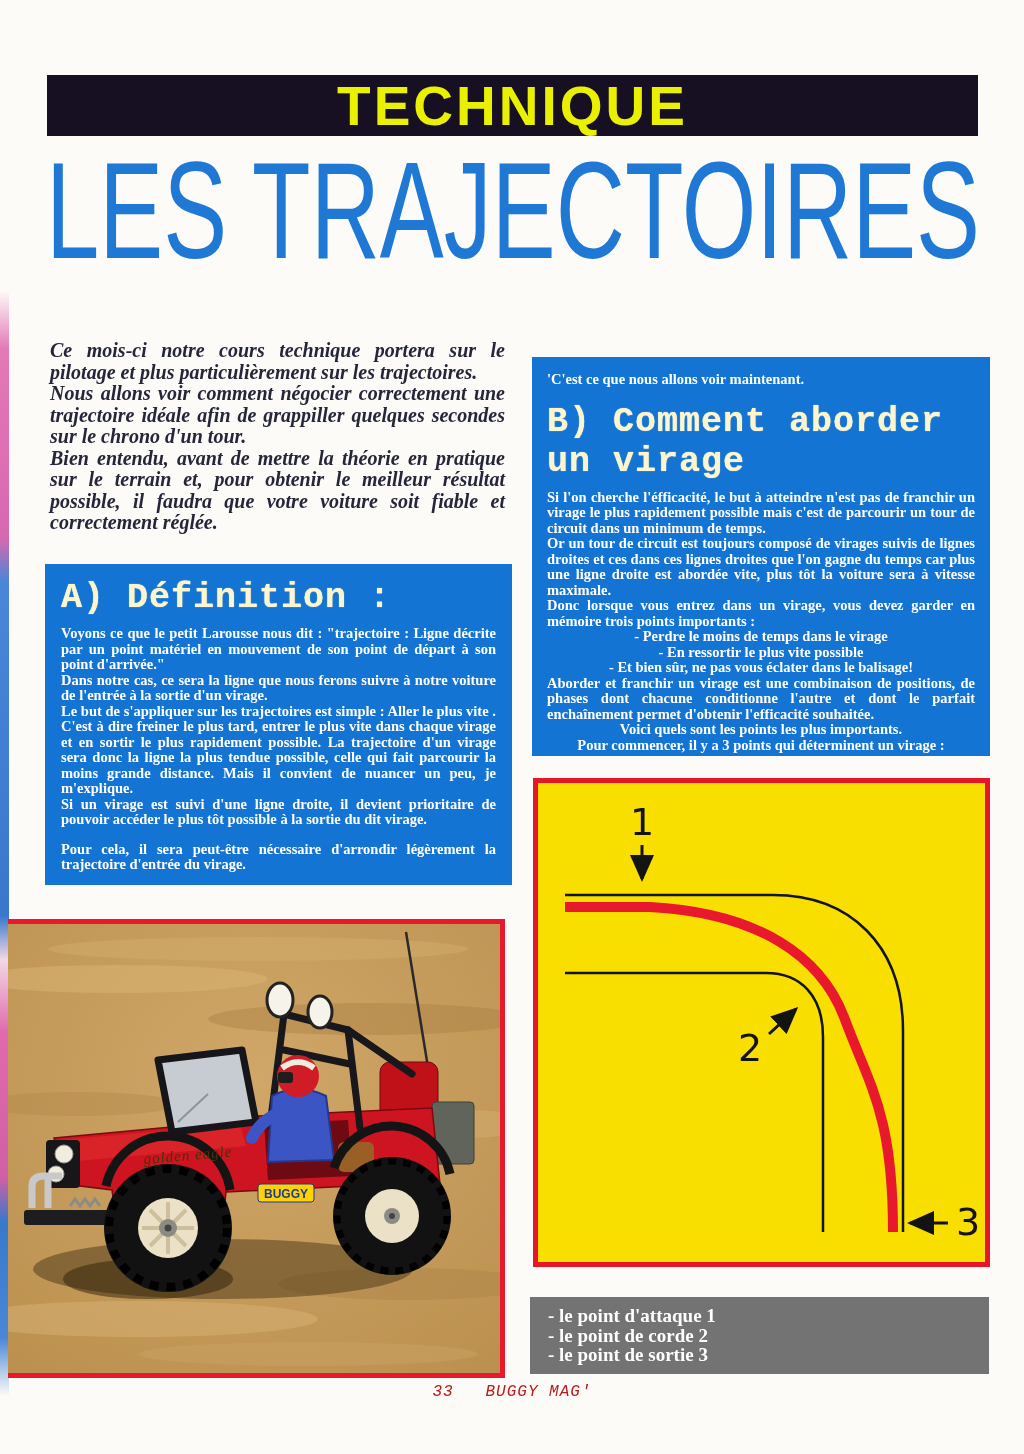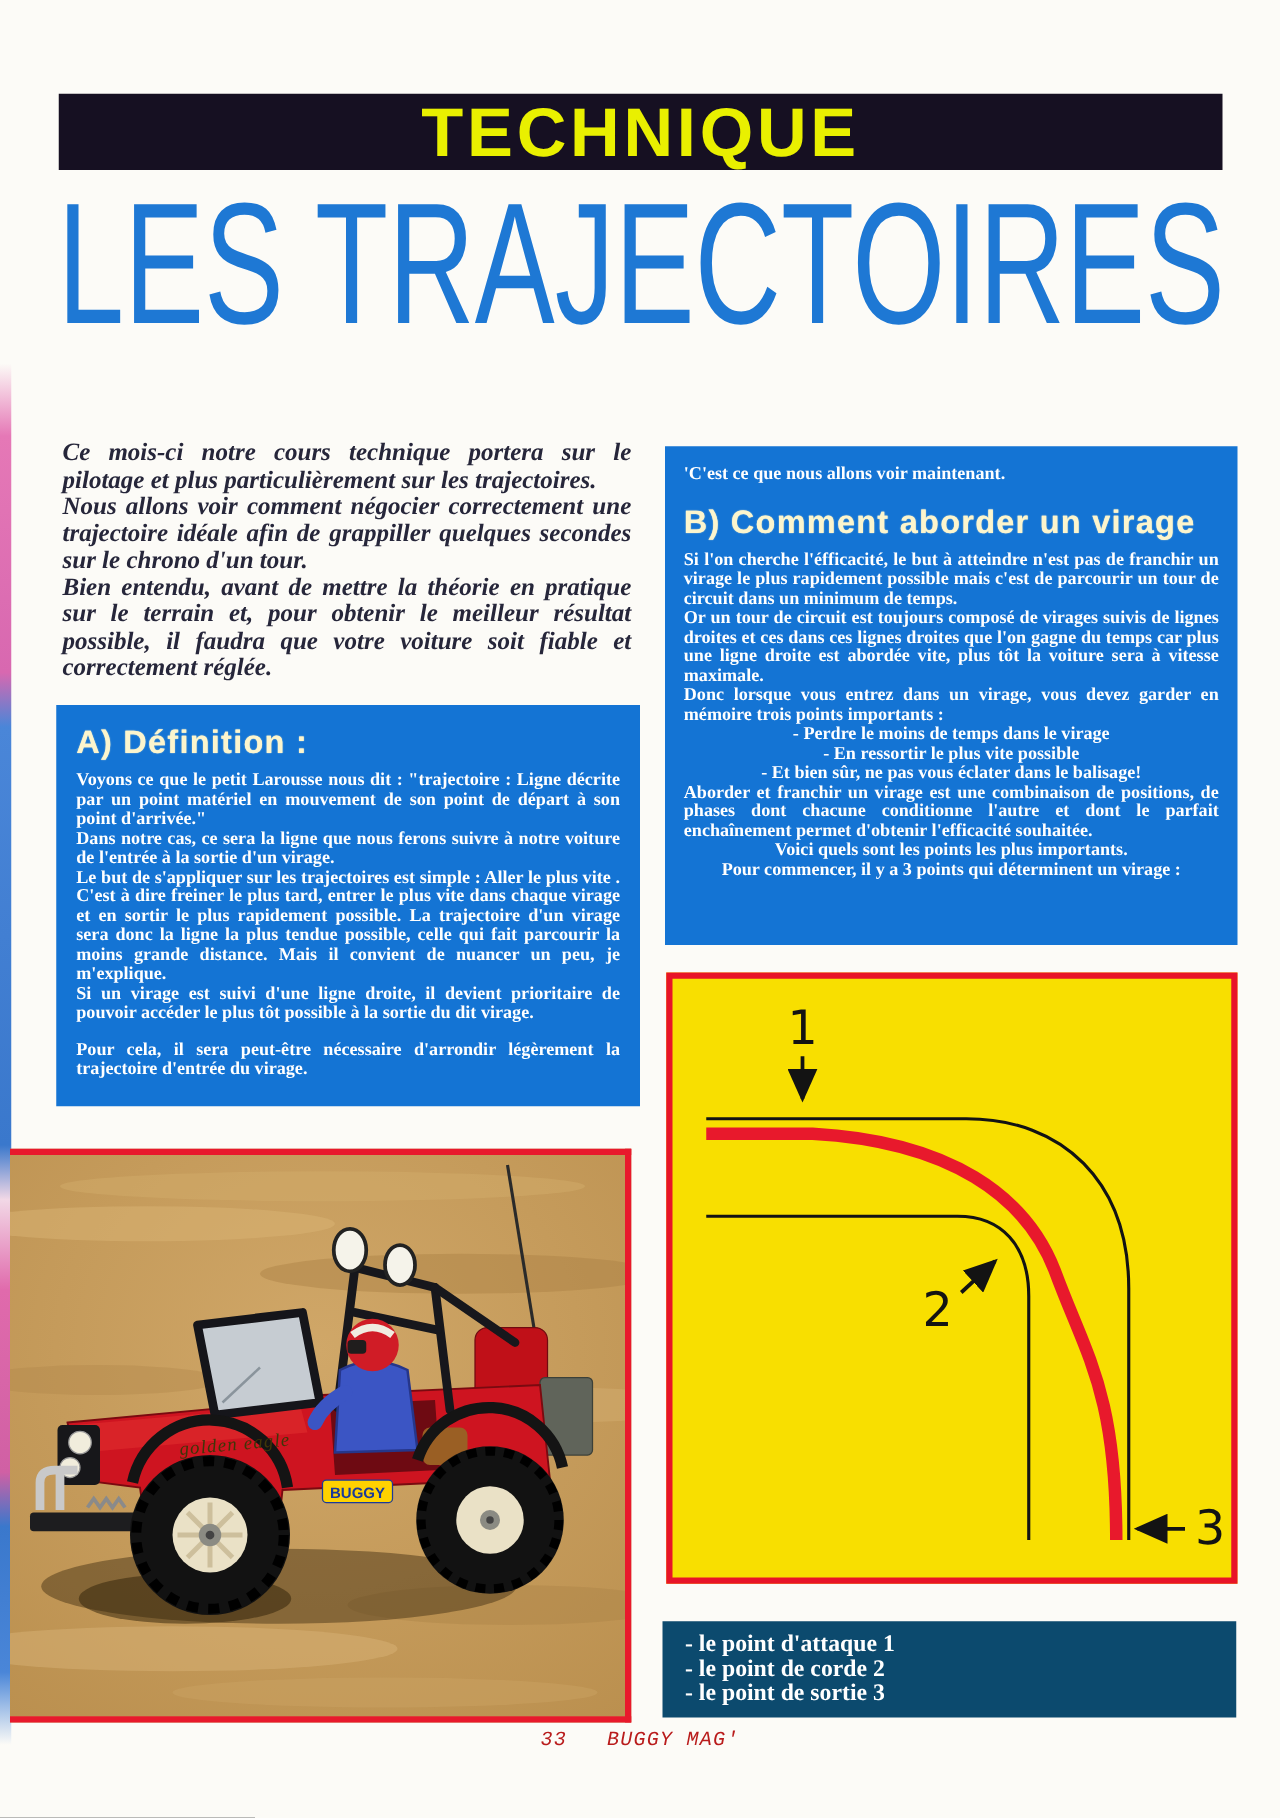--- a/index.html
+++ b/index.html
@@ -36,33 +36,33 @@
 
   .byline-banner {
     left:47px; top:286px; width:931px; height:44px; background:#e81428;
     display:flex; align-items:center; justify-content:center;
   }
   .byline-banner span {
     color:#fff; font-size:26px; font-weight:bold; letter-spacing:.5px; white-space:pre;
   }
 
   .intro {
-    left:50px; top:352px; width:455px;
+    left:50px; top:340px; width:455px;
     font-family:"Liberation Serif", serif; font-weight:bold; font-style:italic;
     font-size:20px; line-height:21.5px; color:#26263a; text-align:justify;
   }
   .intro p { margin:0; }
 
   .blue-box { background:#1474d4; overflow:hidden; }
   .box-a { left:45px; top:564px; width:467px; height:321px; padding:12px 16px; }
   .box-b { left:532px; top:357px; width:458px; height:399px; padding:13px 15px; }
 
   .box-heading {
-    color:#fcf5cd; font-size:26px; font-weight:bold; letter-spacing:1px;
-    margin:2px 0 8px 0; text-shadow:0 0 1px #fcf5cd;
+    color:#fcf5cd; font-size:35px; font-weight:bold; letter-spacing:1px;
+    margin:2px 0 8px 0; text-shadow:0 0 1px #fcf5cd;font-family:Liberation Mono, monospace;
   }
   .blue-box p {
     color:#fff; font-family:"Liberation Serif", serif; font-weight:bold;
     font-size:14.5px; line-height:15.5px; text-align:justify; margin:0;
   }
   .blue-box p.single { text-align:center; }
   .gap { margin-top:14px !important; }
   .lead-line {
     color:#fff; font-family:"Liberation Serif", serif; font-weight:bold;
     font-size:16px; margin:2px 0 14px 0 !important; text-align:left;
@@ -75,21 +75,21 @@
   .diagram svg { display:block; width:100%; height:100%; }
 
   .photo {
     left:8px; top:919px; width:497px; height:459px;
     border:5px solid #e8192c; border-left:none; background:#c49a58;
   }
   .photo svg { display:block; width:100%; height:100%; }
 
   .legend {
     left:530px; top:1297px; width:459px; height:77px;
-    background:#0c4a6e; padding:9px 18px;
+    background:#737373; padding:9px 18px;
   }
   .legend p {
     color:#fff; font-family:"Liberation Serif", serif; font-weight:bold;
     font-size:19px; line-height:19.5px; margin:0;
   }
 
   .footer {
     left:0; top:1383px; width:1024px; text-align:center;
     font-family:"Liberation Mono", monospace; font-style:italic;
     font-size:16px; color:#b91c1c; letter-spacing:1px;

